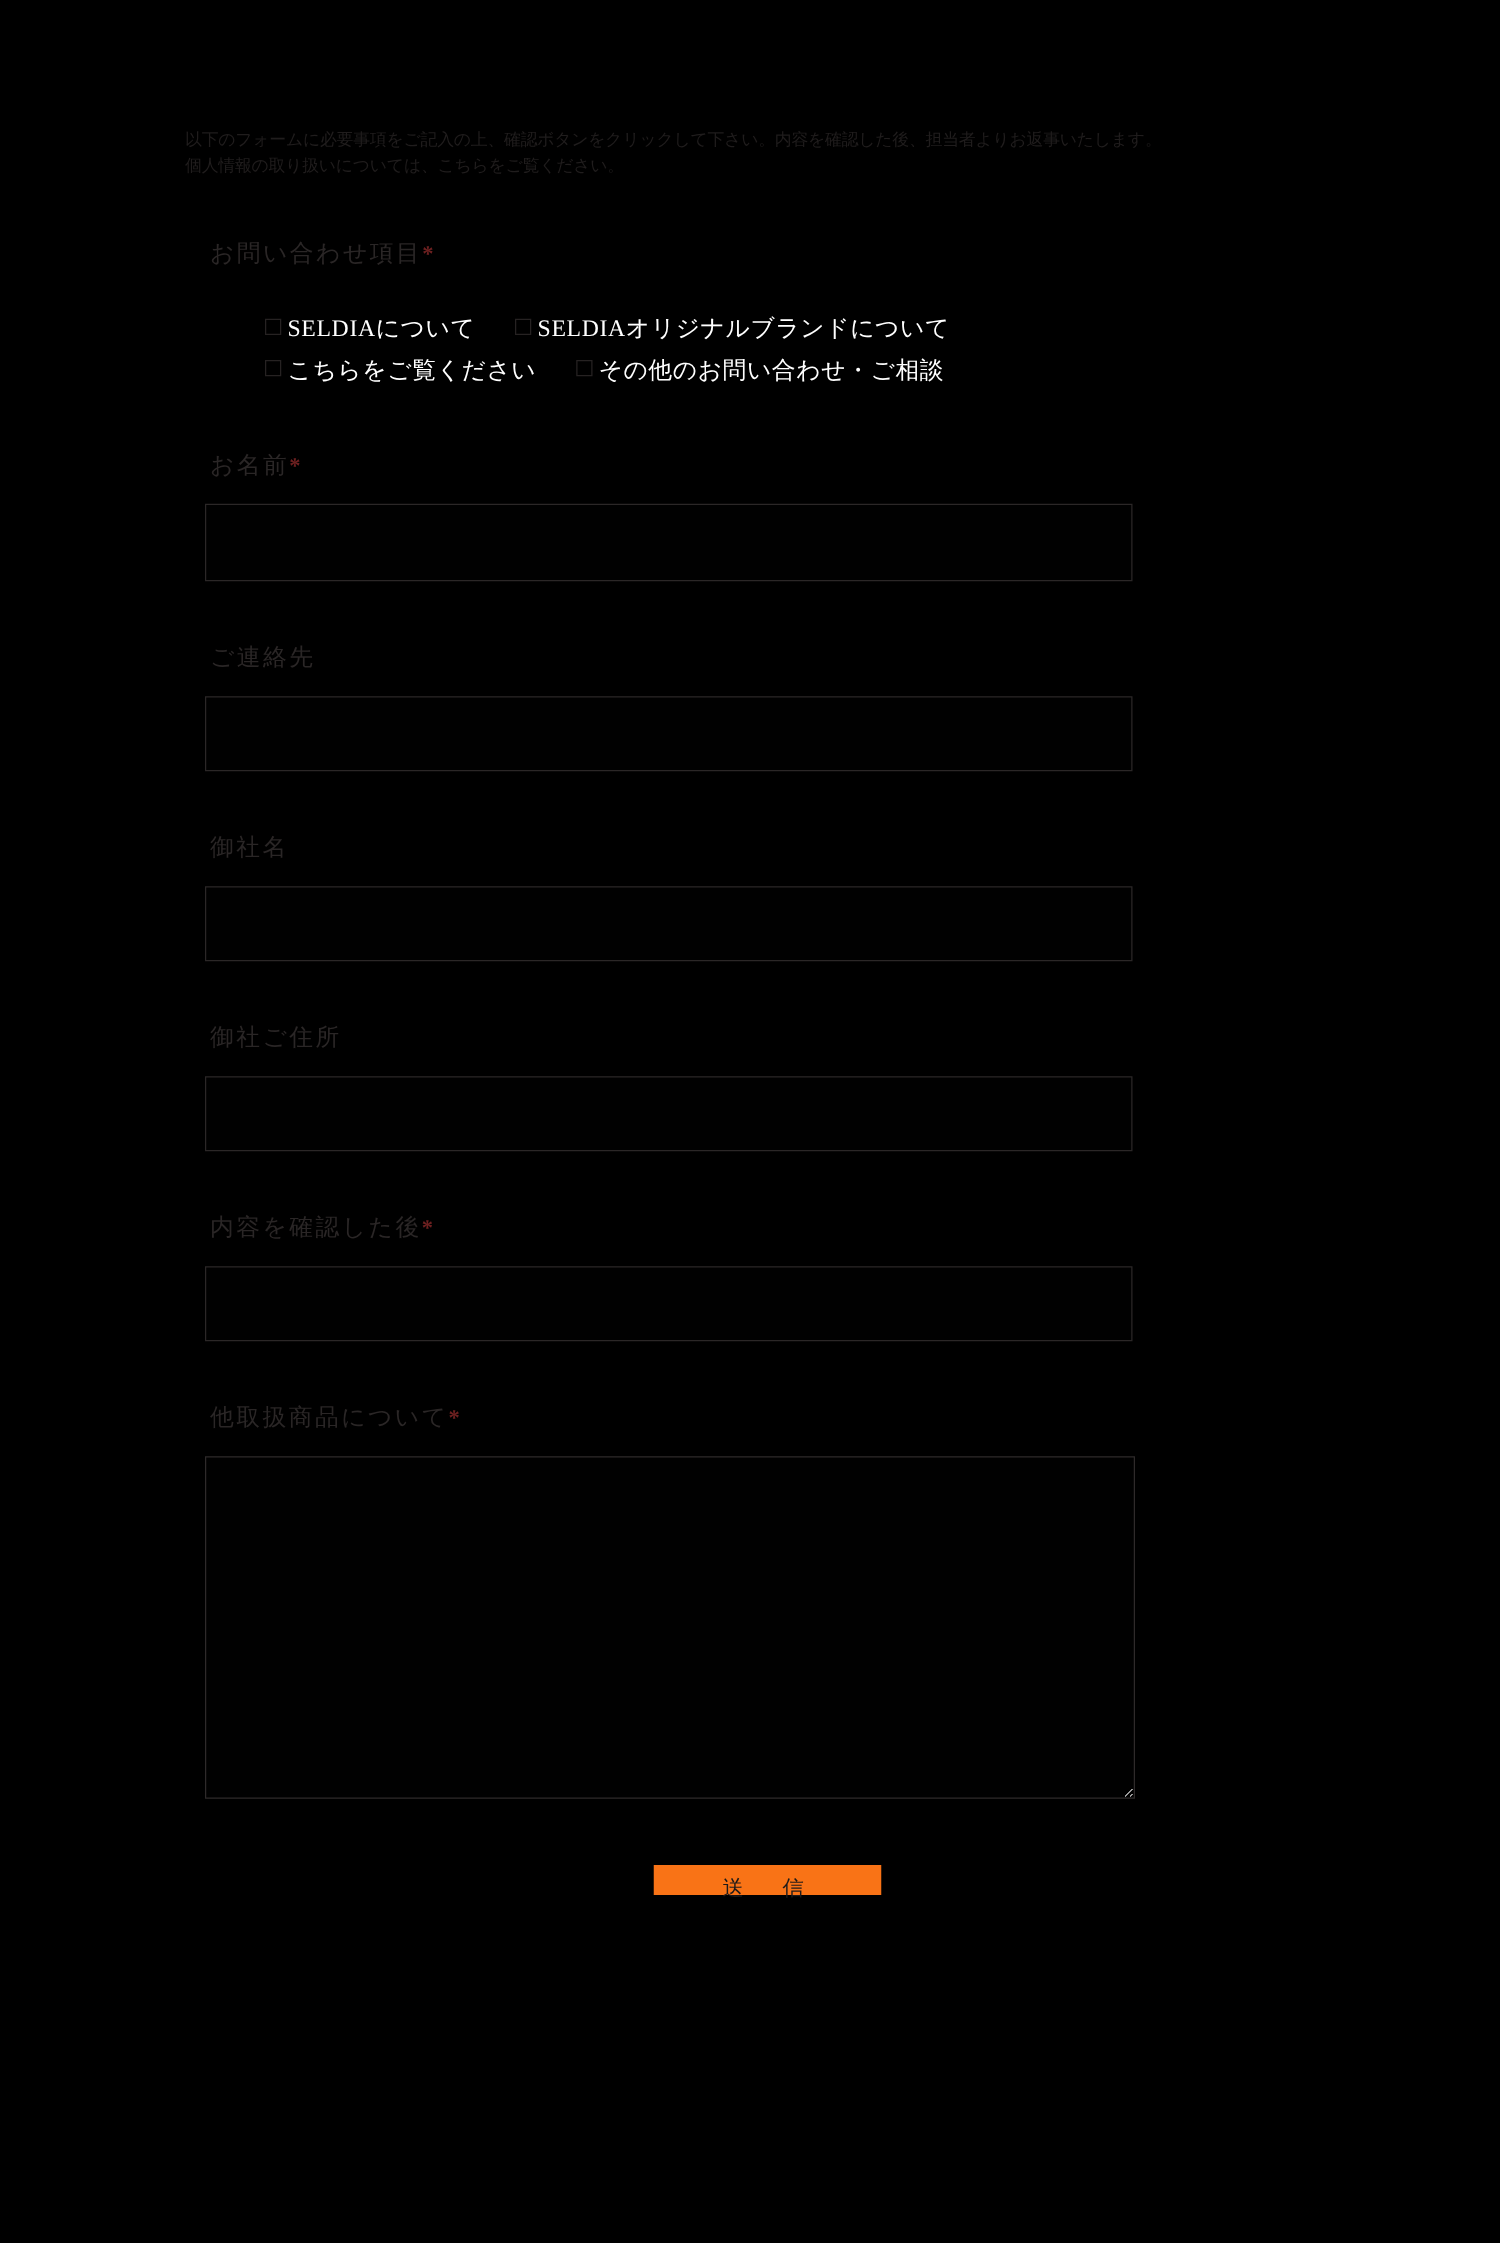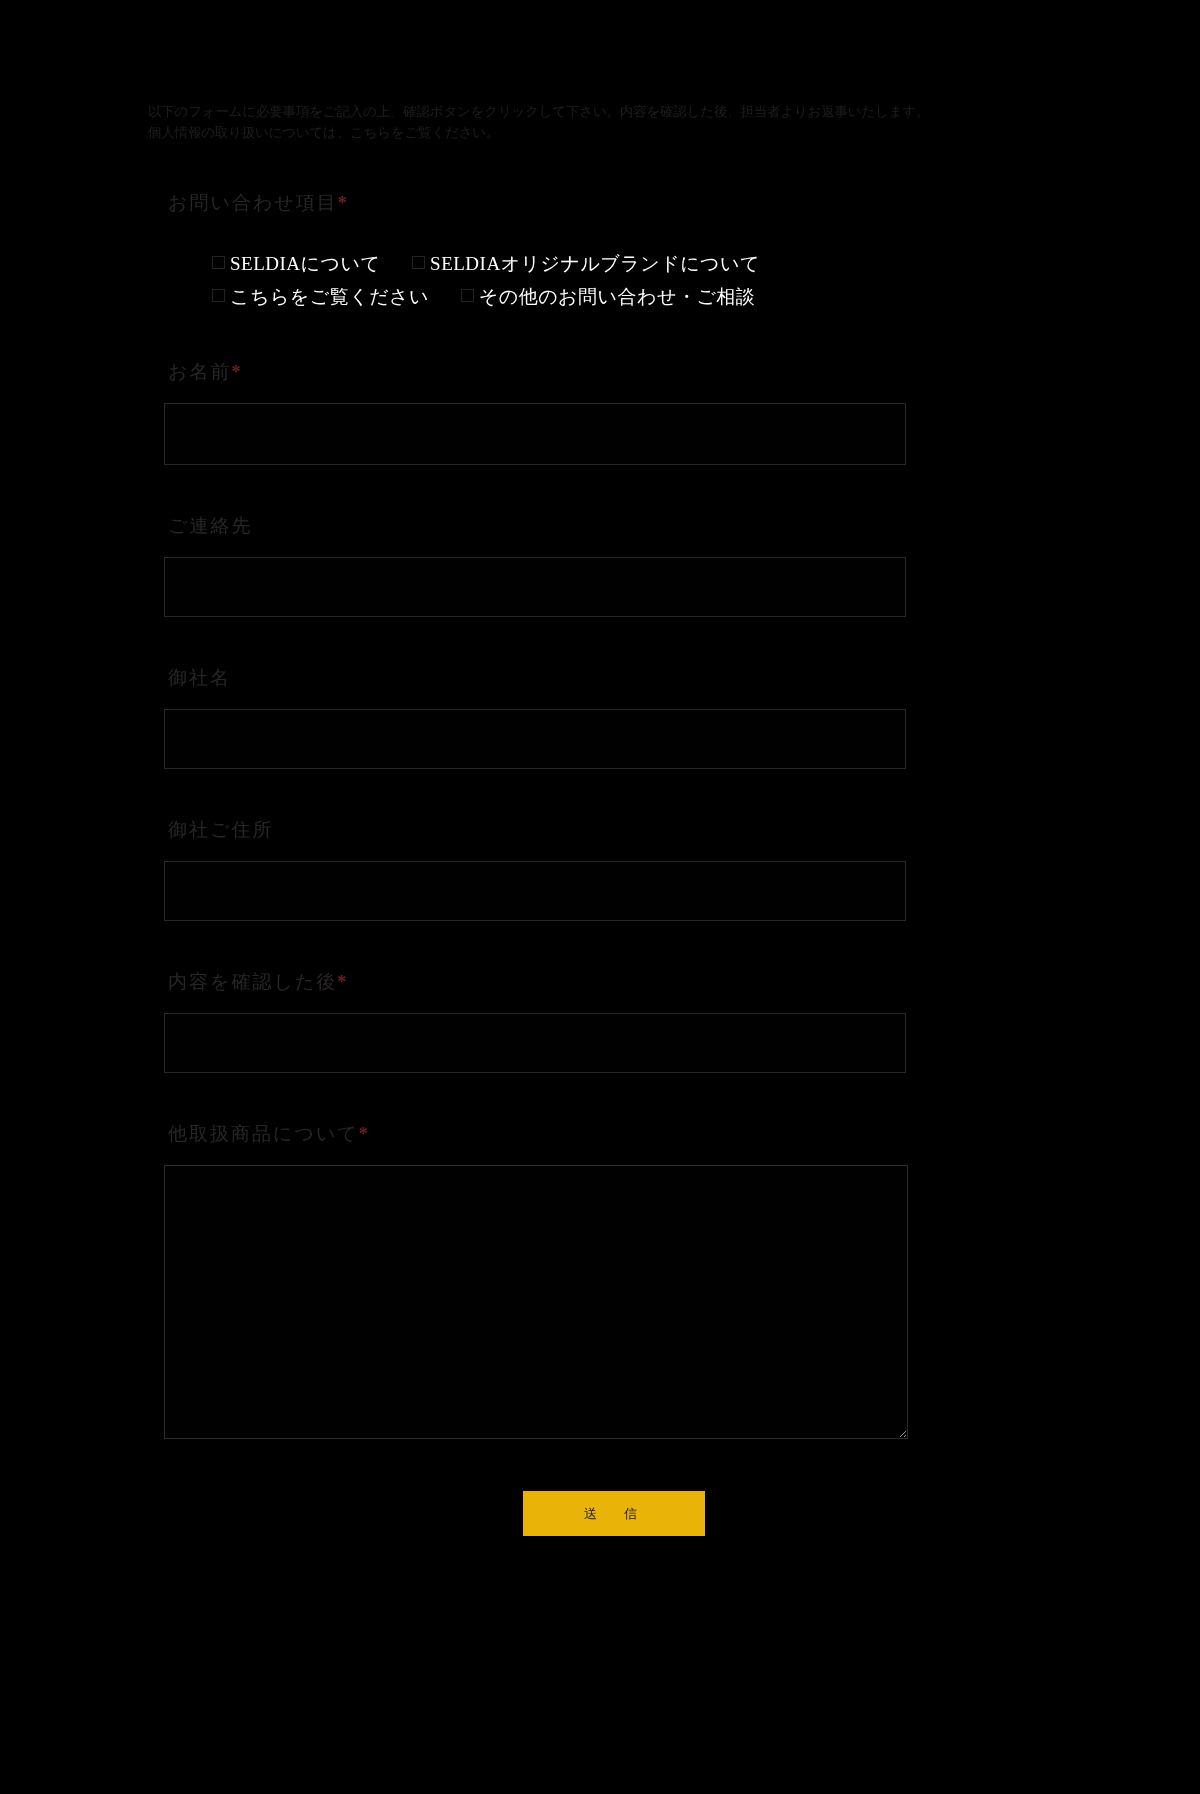--- a/index.html
+++ b/index.html
@@ -104,25 +104,25 @@
   .gap-2 { height: 48px; }
 
   .submit-row {
     margin-top: 48px;
     text-align: center;
     padding-left: 0;
   }
   .submit-btn {
     display: inline-block;
     width: 182px;
-    height: 45px;
+    height: 24px;
     line-height: 36px;
-    background: #eab308;
+    background: #f97316;
     color: #1c1a1a;
-    font-size: 13px;
+    font-size: 17px;
     letter-spacing: 7px;
     text-align: center;
     border: 0;
     font-family: "Liberation Serif", "DejaVu Serif", serif;
     cursor: pointer;
     margin-left: -4px;
   }
 </style>
 </head>
 <body>

